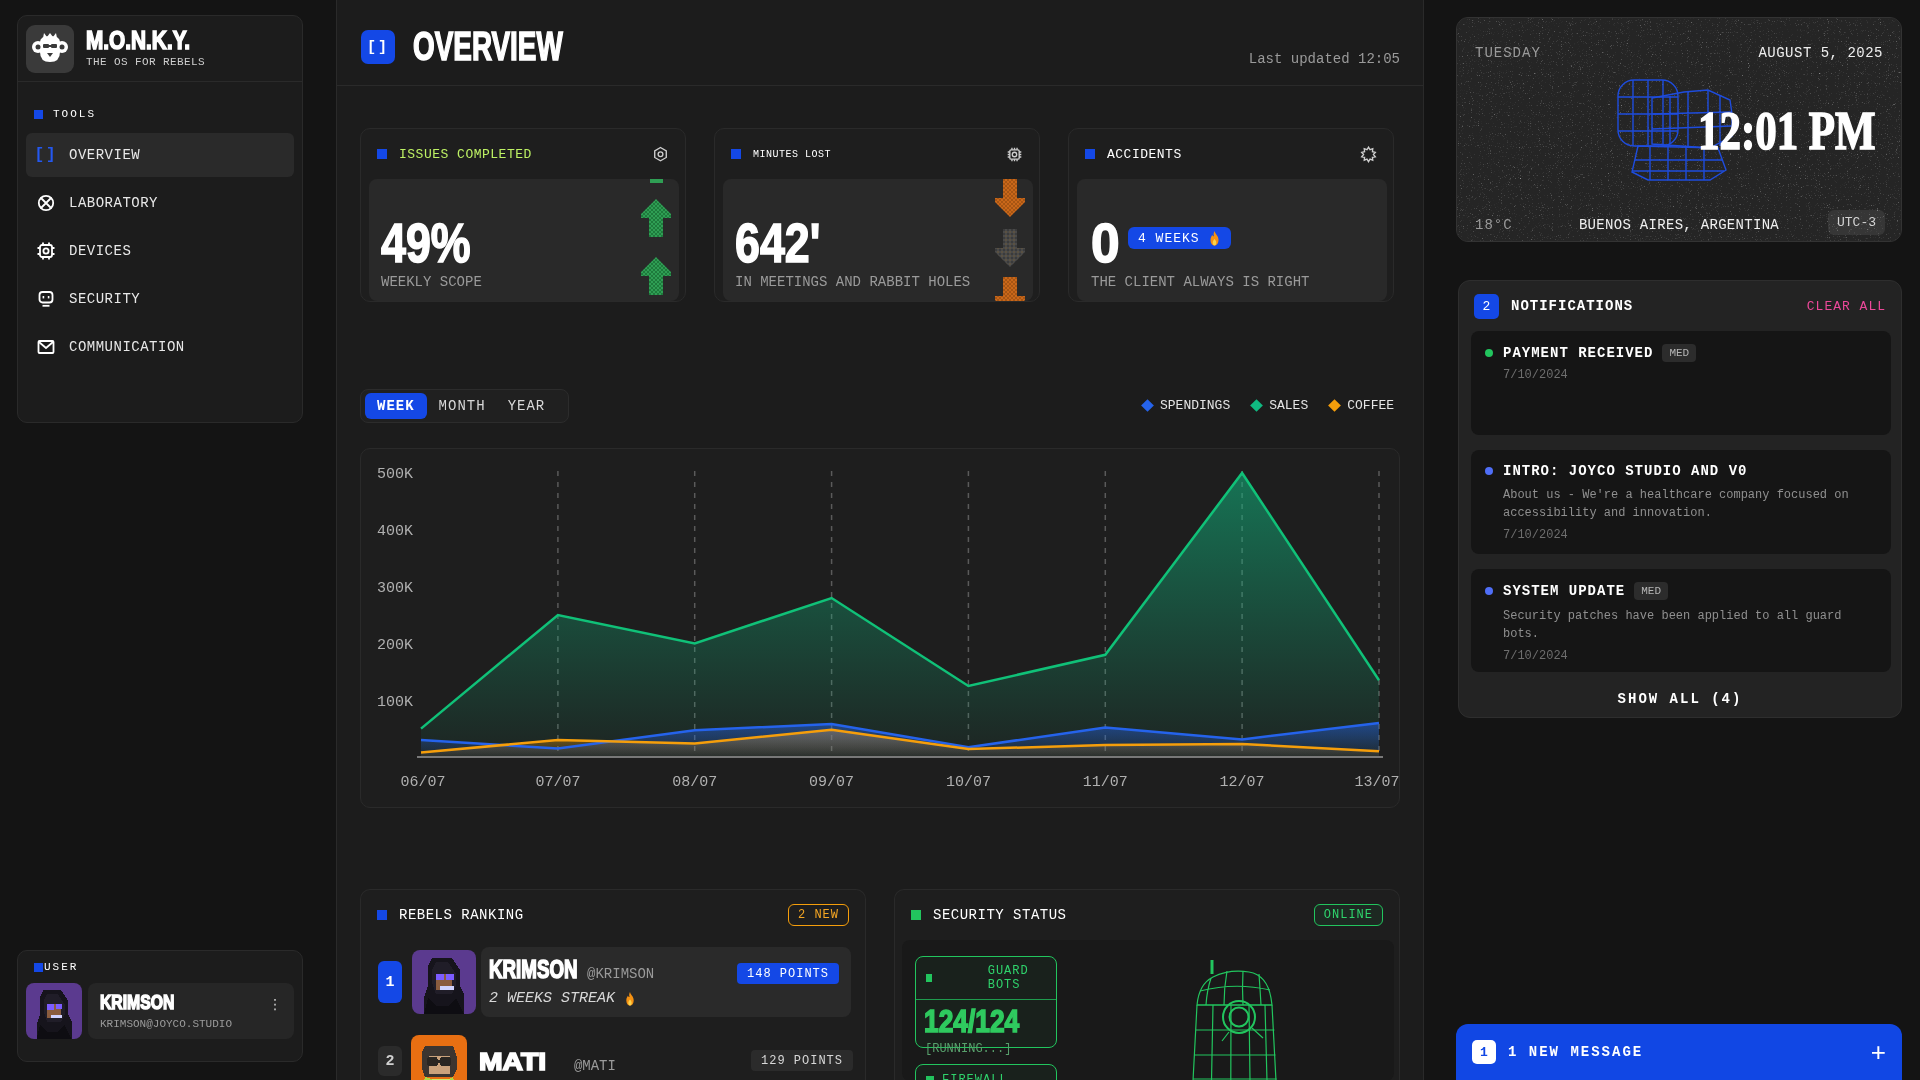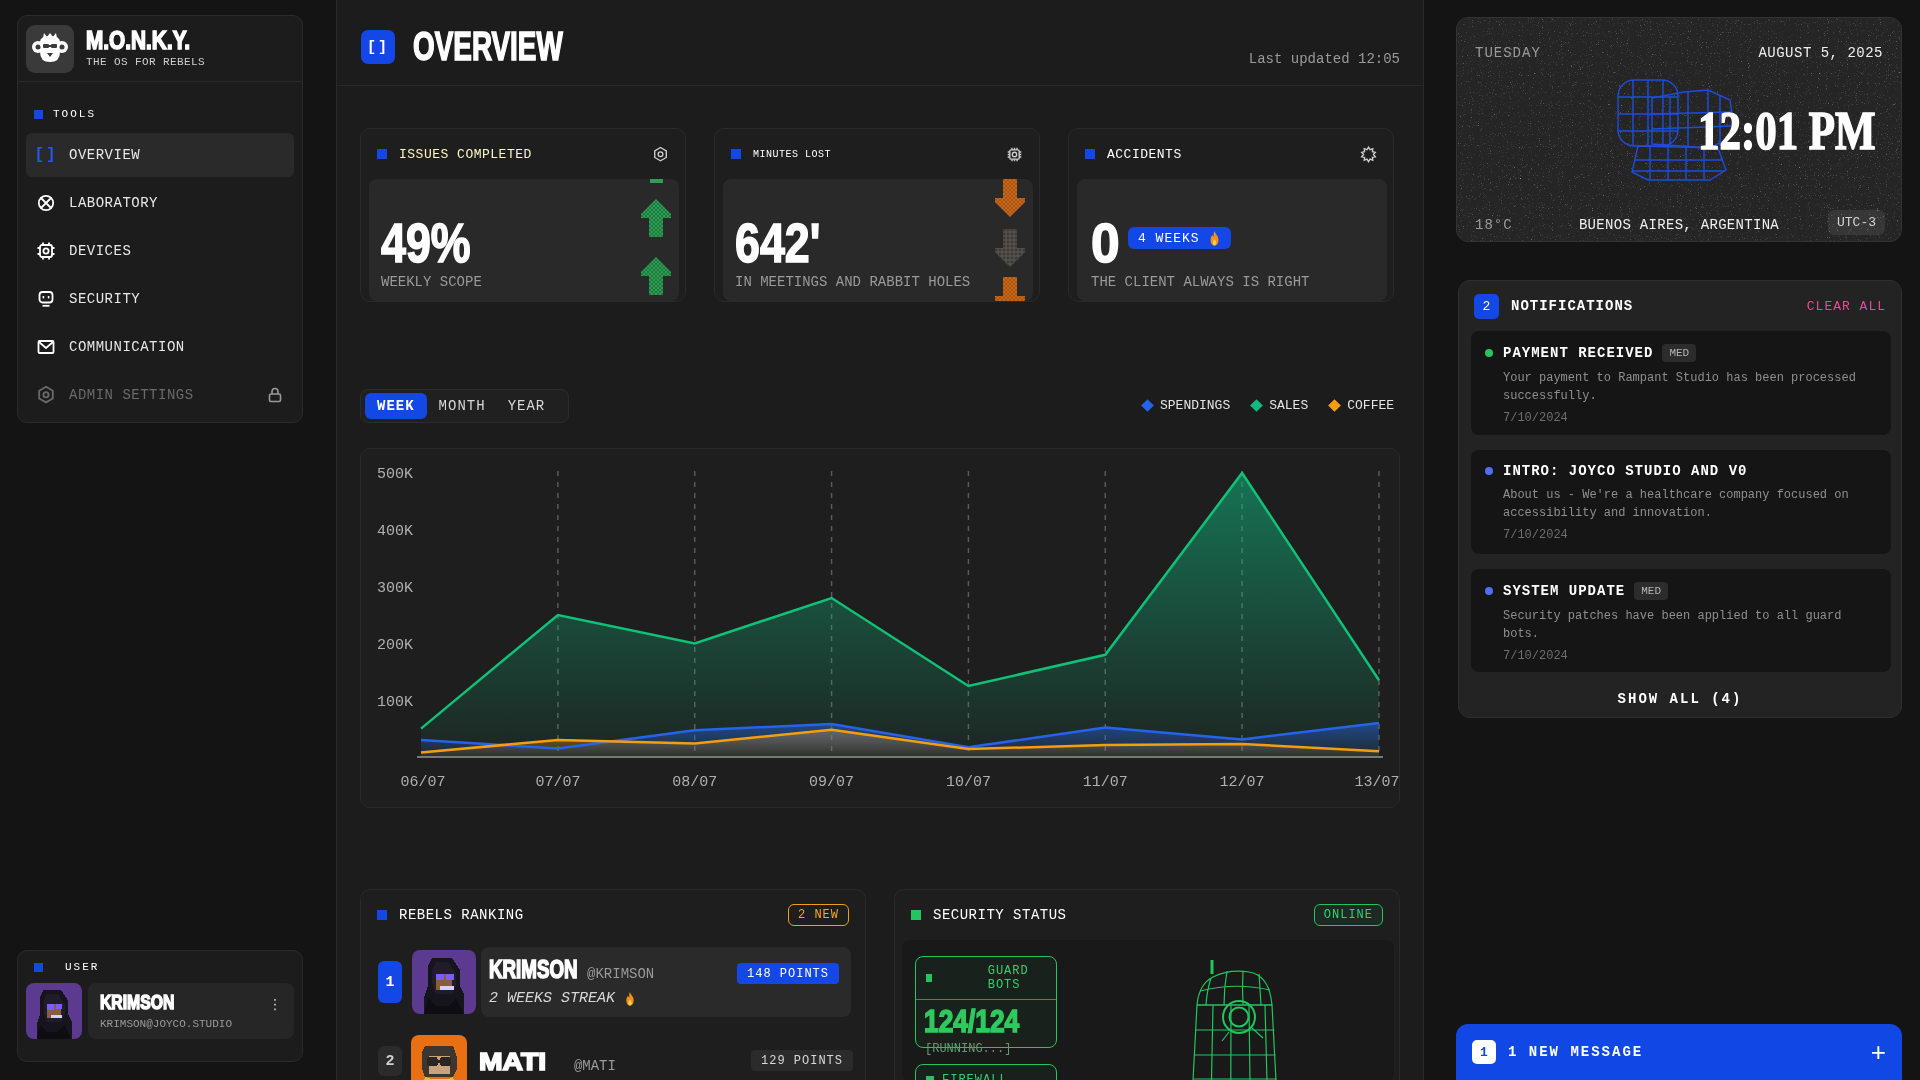--- a/index.html
+++ b/index.html
@@ -89,39 +89,26 @@
   </div>
   <div class="menu-item">
     <span class="mi">
         <svg width="20" height="20" viewBox="0 0 20 20" fill="none" stroke="#fff" stroke-width="1.8">
           <rect x="2.5" y="4" width="15" height="12" rx="1"></rect>
           <path d="M3 5 L10 11 L17 5"></path>
         </svg>
       </span>
     <span>COMMUNICATION</span>
   </div>
-  <div class="menu-item disabled" style="margin-bottom:12px;">
-    <span class="mi">
-        <svg width="20" height="20" viewBox="0 0 20 20" fill="none" stroke="#6a6a6a" stroke-width="1.8">
-          <path d="M10 1.8 L16.8 5.7 L16.8 13.5 L10 17.4 L3.2 13.5 L3.2 5.7 Z"></path>
-          <circle cx="10" cy="9.7" r="2.6"></circle>
-        </svg>
-      </span>
-    <span style="flex:1;">ADMIN SETTINGS</span>
-    <svg width="18" height="18" viewBox="0 0 18 18" fill="none" stroke="#9a9a9a" stroke-width="1.6">
-        <rect x="3.5" y="8" width="11" height="7.5" rx="1.5"></rect>
-        <path d="M6 8 V5.5 Q6 2.5 9 2.5 Q12 2.5 12 5.5 V8"></path>
-      </svg>
-  </div>
 </div>
 
 <div class="side-card" style="top:950px; height:112px; padding:10px 8px 8px 8px;">
   <div style="display:flex; align-items:center; padding:0 8px; margin-bottom:10px;">
     <span class="sq" style="width:9px;height:9px;"></span>
-    <span style="margin-left:22px; font-size:11px; color:#fff; letter-spacing:2px;">USER</span>
+    <span style="margin-left:1px; font-size:11px; color:#fff; letter-spacing:2px;">USER</span>
   </div>
   <div style="display:flex;">
     <svg width="56" height="56" viewBox="0 0 16 16" style="border-radius:8px; flex:none;" shape-rendering="crispEdges">
       <rect width="16" height="16" fill="#5b3a8f"></rect>
       <path d="M5 2 L10 2 L12 5 L12 9 L13 11 L13 16 L3 16 L3 12 L4 9 L4 4 Z" fill="#16141c"></path>
       <path d="M6 3 L9 3 L11 6 L11 9 L10 11 L6 11 L5 8 L5 5 Z" fill="#201d28"></path>
       <rect x="6" y="6" width="4" height="4" fill="#8a5c3e"></rect>
       <rect x="6" y="6" width="2" height="1.6" fill="#7c5cff"></rect>
       <rect x="8.6" y="6" width="1.8" height="1.4" fill="#7c5cff"></rect>
       <rect x="7" y="9" width="3.4" height="0.9" fill="#cfd2ff"></rect>
@@ -159,21 +146,21 @@
         <rect x="2" y="2" width="2" height="2" fill="#5a5142"></rect>
       </pattern>
     <g id="parrow">
         <path d="M15 0 L30 15 L30 19 L22 19 L22 38 L8 38 L8 19 L0 19 L0 15 Z"></path>
       </g>
   </defs>
 </svg>
 <div class="abs card" style="left:360px; top:128px; width:326px; height:174px;">
   <div style="display:flex; align-items:center; height:50px; padding:0 16px;">
     <span class="sq" style="width:10px;height:10px;"></span>
-    <span style="margin-left:12px; font-size:13px; color:#fef9c3; letter-spacing:0.5px;">ISSUES COMPLETED</span>
+    <span style="margin-left:12px; font-size:13px; color:#bef264; letter-spacing:0.5px;">ISSUES COMPLETED</span>
     <svg style="margin-left:auto;" width="17" height="17" viewBox="0 0 20 20" fill="none" stroke="#cfcfcf" stroke-width="1.6">
         <path d="M10 1.8 L16.8 5.7 L16.8 13.5 L10 17.4 L3.2 13.5 L3.2 5.7 Z"></path>
         <circle cx="10" cy="9.7" r="2.8"></circle>
       </svg>
   </div>
   <div class="abs" style="left:8px; top:50px; width:310px; height:122px; background:#292929; border-radius:8px; overflow:hidden;">
     <div class="heavy abs" style="left:12px; top:36px; font-size:56px; line-height:1;"><span class="cond" style="transform:scaleX(.8);">49%</span></div>
     <div class="abs grey" style="left:12px; bottom:11px; font-size:14px; letter-spacing:0;">WEEKLY SCOPE</div>
     <svg class="abs" style="right:8px; top:0;" width="30" height="122" viewBox="0 0 30 122">
       <rect x="9" y="0" width="13" height="4" fill="#2f9e54"></rect>
@@ -403,21 +390,20 @@
     <span style="width:25px;height:25px;background:#1448e6;border-radius:5px;color:#fff;font-size:13px;display:flex;align-items:center;justify-content:center;">2</span>
     <span style="margin-left:12px;color:#fff;font-size:14px;font-weight:bold;letter-spacing:1px;">NOTIFICATIONS</span>
     <span style="margin-left:auto;color:#ec4899;font-size:13px;letter-spacing:1px;">CLEAR ALL</span>
   </div>
   <div class="abs" style="left:12px; top:50px; width:420px; height:104px; background:#151515; border-radius:8px; padding:13px 14px;">
     <div style="display:flex; align-items:center;">
       <span style="width:8px;height:8px;border-radius:50%;background:#22c55e;"></span>
       <span style="margin-left:10px;color:#fff;font-size:14px;font-weight:bold;letter-spacing:1px;">PAYMENT RECEIVED</span>
       <span style="margin-left:9px;background:#2c2c2c;border-radius:4px;color:#b5b5b5;font-size:11px;padding:3px 7px;">MED</span>
     </div>
-    <div style="color:#8f8f8f;font-size:12px;line-height:1.5;margin:7px 0 0 18px;">Your payment to Rampant Studio has been processed successfully.</div>
     <div style="color:#6e6e6e;font-size:12px;margin:6px 0 0 18px;">7/10/2024</div>
   </div>
   <div class="abs" style="left:12px; top:169px; width:420px; height:104px; background:#151515; border-radius:8px; padding:13px 14px;">
     <div style="display:flex; align-items:center;">
       <span style="width:8px;height:8px;border-radius:50%;background:#4f6ef7;"></span>
       <span style="margin-left:10px;color:#fff;font-size:14px;font-weight:bold;letter-spacing:1px;">INTRO: JOYCO STUDIO AND V0</span>
     </div>
     <div style="color:#8f8f8f;font-size:12px;line-height:1.5;margin:7px 0 0 18px;">About us - We're a healthcare company focused on accessibility and innovation.</div>
     <div style="color:#6e6e6e;font-size:12px;margin:6px 0 0 18px;">7/10/2024</div>
   </div>

